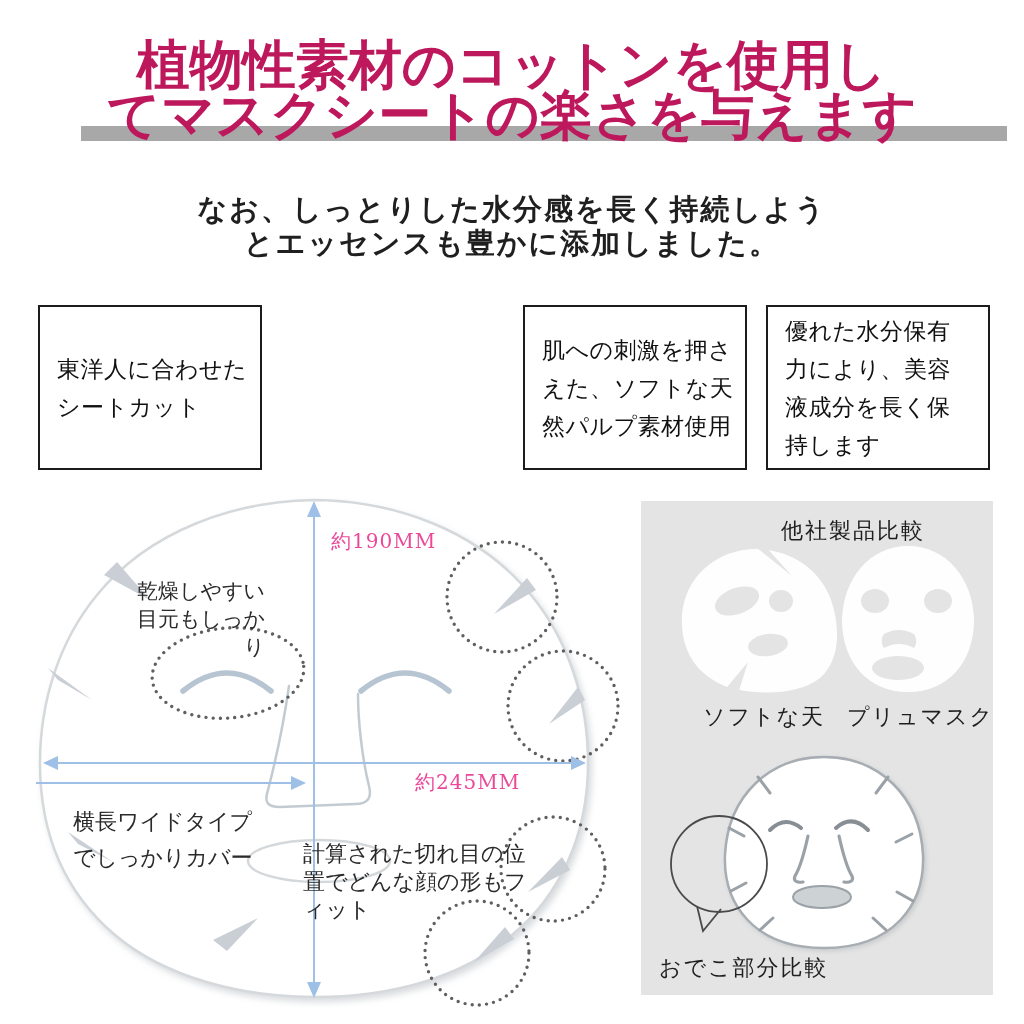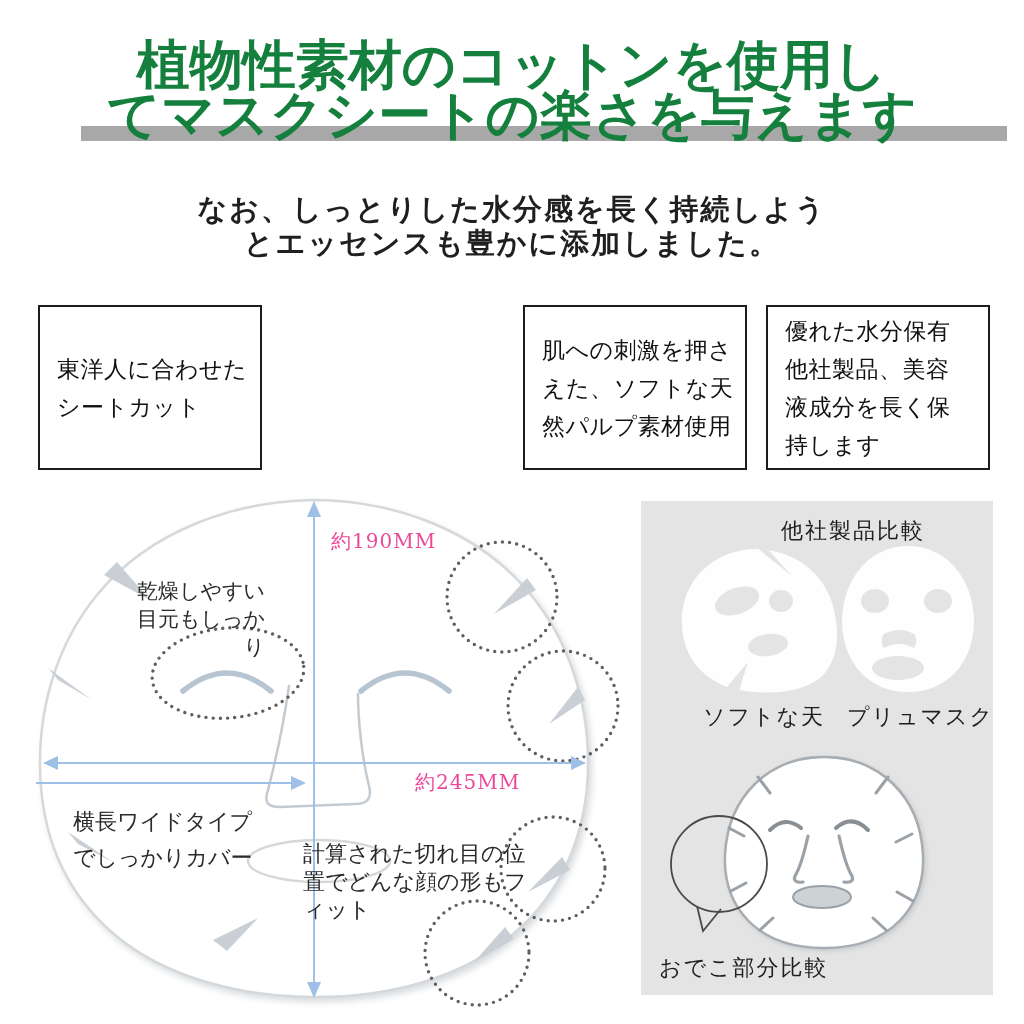--- a/index.html
+++ b/index.html
@@ -3,21 +3,21 @@
 <meta charset="utf-8">
 <style>
   html,body{margin:0;padding:0;}
   body{width:1024px;height:1024px;background:#ffffff;font-family:"Liberation Sans",sans-serif;}
   .page{position:relative;width:1024px;height:1024px;overflow:hidden;background:#ffffff;}
   .preline{white-space:pre-line;}
 
   
   .title-bar{position:absolute;left:81px;top:126px;width:926px;height:15px;background:#a8a8a8;z-index:1;}
   .title{position:absolute;left:0;top:40px;width:1024px;text-align:center;z-index:2;
-         font-weight:900;font-size:53px;line-height:50px;letter-spacing:0px;color:#15803d;}
+         font-weight:900;font-size:53px;line-height:50px;letter-spacing:0px;color:#be185d;}
   .subtitle{position:absolute;left:0;top:192px;width:1024px;text-align:center;z-index:2;
             font-weight:700;font-size:29px;line-height:34px;letter-spacing:2px;color:#1f1f1f;}
 
   
   .feature-box{position:absolute;top:305px;width:224px;height:165px;box-sizing:border-box;
                border:2px solid #1c1c1c;background:#ffffff;display:flex;align-items:center;z-index:2;}
   .feature-box .txt{padding-left:17px;font-size:23px;line-height:38px;letter-spacing:0.5px;color:#111;}
   .fb1{left:38px;} .fb2{left:281px;} .fb3{left:523px;} .fb4{left:766px;}
 
   
@@ -62,21 +62,21 @@
     <div class="txt preline">東洋人に合わせた
 シートカット</div>
   </div>
   <div class="feature-box fb3">
     <div class="txt preline">肌への刺激を押さ
 えた、ソフトな天
 然パルプ素材使用</div>
   </div>
   <div class="feature-box fb4">
     <div class="txt preline">優れた水分保有
-他社製品、美容
+力により、美容
 液成分を長く保
 持します</div>
   </div>
 
   <div class="panel"></div>
 
   <svg class="gfx" width="1024" height="1024" viewBox="0 0 1024 1024">
 
     <g>
       <path d="M 315,500 C 235,501 150,530 97,595 C 60,640 40,700 40,763

